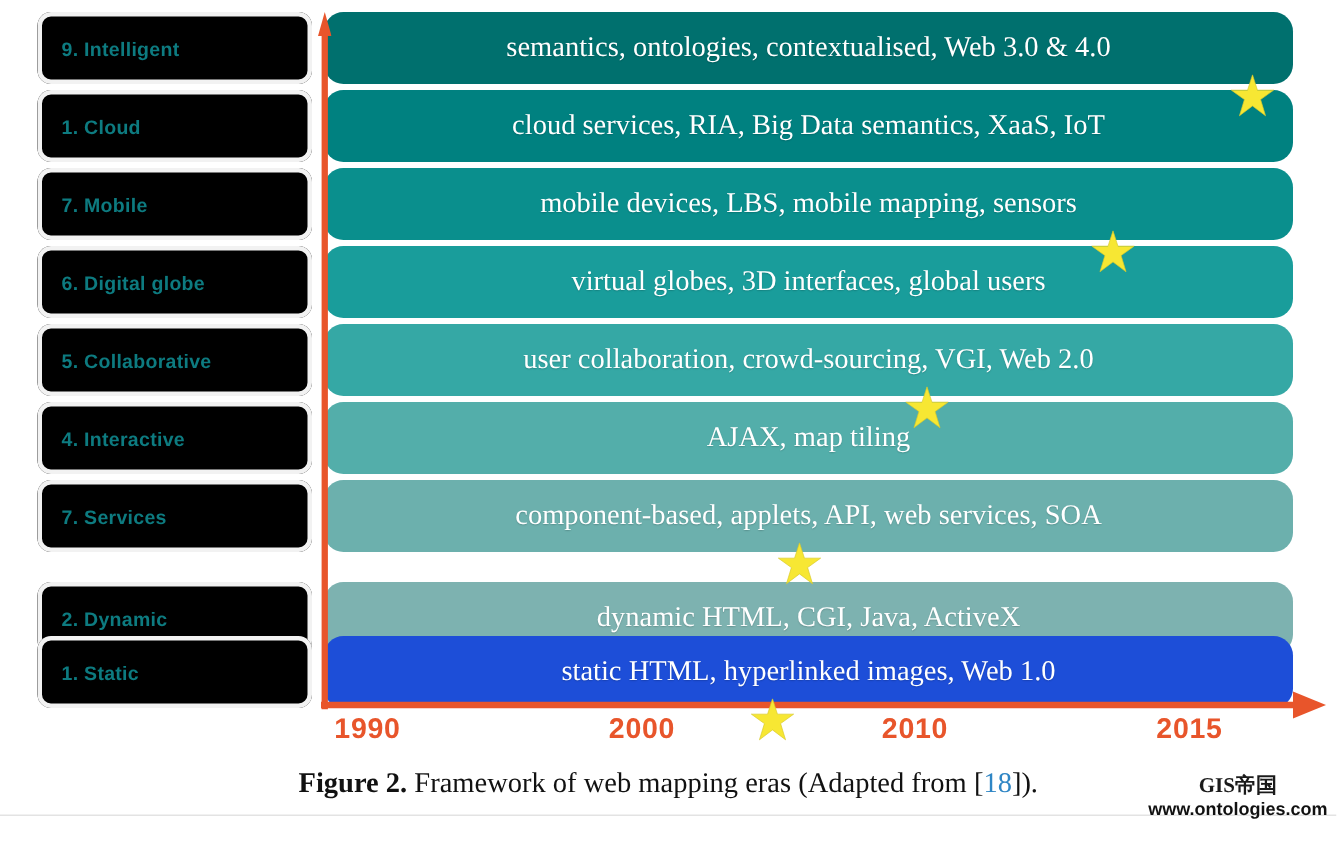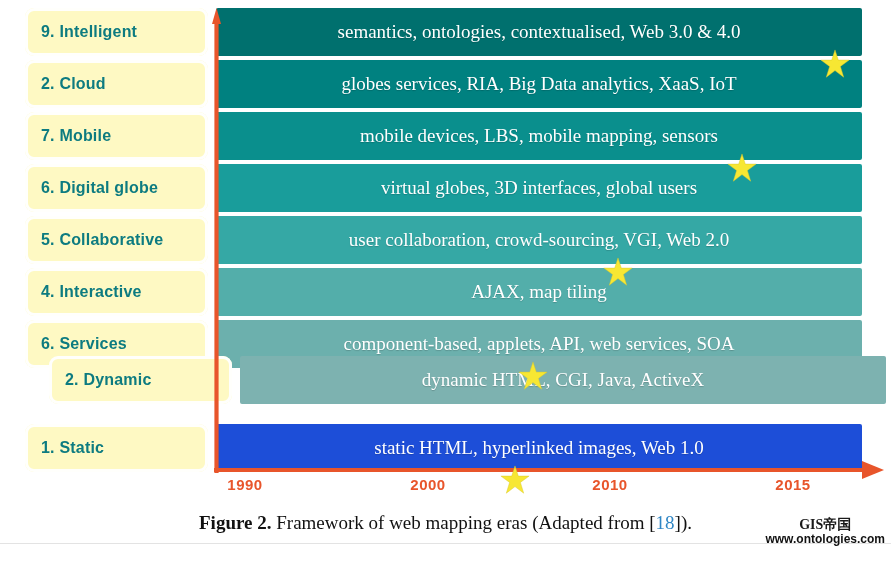--- a/index.html
+++ b/index.html
@@ -39,36 +39,36 @@
     left: 25px;
     top: 0;
     width: 183px;
     height: 48px;
     box-sizing: border-box;
     border-radius: 9px;
     display: flex;
     align-items: center;
     padding-left: 16px;
     font-weight: bold;
-    font-size: 16px;
+    font-size: 13px;
     letter-spacing: 0.2px;
     color: #0d7b80;
-    background: #fef9c3;
+    background: #000000;
     box-shadow: 0 0 0 3px rgba(255,255,255,0.95) inset;
   }
   .era-label .lbl-text { position: relative; z-index: 2; }
 
   
   .era-bar {
     position: absolute;
     left: 216px;
     top: 0;
     height: 48px;
     width: 646px;
-    border-radius: 2px;
+    border-radius: 13px;
     display: flex;
     align-items: center;
     justify-content: center;
     color: #ffffff;
     font-family: "Liberation Serif", serif;
     font-size: 19px;
     text-shadow: 0 1px 1px rgba(0,0,0,0.18);
   }
   .era-bar .bar-text {
     position: relative;
@@ -99,21 +99,21 @@
     left: 212px;
     top: 458px;
     width: 672px;
     height: 24px;
     z-index: 5;
   }
   .tick-label {
     position: absolute;
     top: 476px;
     font-weight: bold;
-    font-size: 15px;
+    font-size: 19px;
     color: #e8552b;
     transform: translateX(-50%);
     letter-spacing: 0.5px;
     z-index: 7;
   }
 
   
   #caption {
     position: absolute;
     left: 0;
@@ -172,24 +172,24 @@
           </div>
           <div class="era-bar" style="background: rgb(0, 112, 110);">
             <span class="bar-text">semantics, ontologies, contextualised, Web 3.0 &amp; 4.0</span>
           </div>
           <svg class="star" viewBox="0 0 100 100" style="left: 820px; top: 41px;">
             <polygon points="50,3 61,37 97,37 68,58 79,94 50,72 21,94 32,58 3,37 39,37" fill="#f7e733" stroke="#d8c92b" stroke-width="1.5"></polygon>
           </svg>
         </div>
         <div class="era-row" style="top: 60px; width: 891px;">
           <div class="era-label">
-            <span class="lbl-text">2. Cloud</span>
+            <span class="lbl-text">1. Cloud</span>
           </div>
           <div class="era-bar" style="background: rgb(0, 129, 128);">
-            <span class="bar-text">globes services, RIA, Big Data analytics, XaaS, IoT</span>
+            <span class="bar-text">cloud services, RIA, Big Data semantics, XaaS, IoT</span>
           </div>
           <svg class="star" viewBox="0 0 100 100" style="left: 727px; top: 93px;">
             <polygon points="50,3 61,37 97,37 68,58 79,94 50,72 21,94 32,58 3,37 39,37" fill="#f7e733" stroke="#d8c92b" stroke-width="1.5"></polygon>
           </svg>
         </div>
         <div class="era-row" style="top: 112px; width: 891px;">
           <div class="era-label">
             <span class="lbl-text">7. Mobile</span>
           </div>
           <div class="era-bar" style="background: rgb(10, 143, 141);">
@@ -224,27 +224,27 @@
         <div class="era-row" style="top: 268px; width: 891px;">
           <div class="era-label">
             <span class="lbl-text">4. Interactive</span>
           </div>
           <div class="era-bar" style="background: rgb(83, 174, 170);">
             <span class="bar-text">AJAX, map tiling</span>
           </div>
         </div>
         <div class="era-row" style="top: 320px; width: 891px;">
           <div class="era-label">
-            <span class="lbl-text">6. Services</span>
+            <span class="lbl-text">7. Services</span>
           </div>
           <div class="era-bar" style="background: rgb(108, 176, 173);">
             <span class="bar-text">component-based, applets, API, web services, SOA</span>
           </div>
         </div>
-        <div class="era-row" style="top: 356px; width: 760px; margin-left: 24px;">
+        <div class="era-row" style="top: 388px; width: 760px;">
           <div class="era-label">
             <span class="lbl-text">2. Dynamic</span>
           </div>
           <div class="era-bar" style="background: rgb(125, 178, 176);">
             <span class="bar-text">dynamic HTML, CGI, Java, ActiveX</span>
           </div>
         </div>
         <div class="era-row" style="top: 424px; width: 891px;">
           <div class="era-label">
             <span class="lbl-text">1. Static</span>

